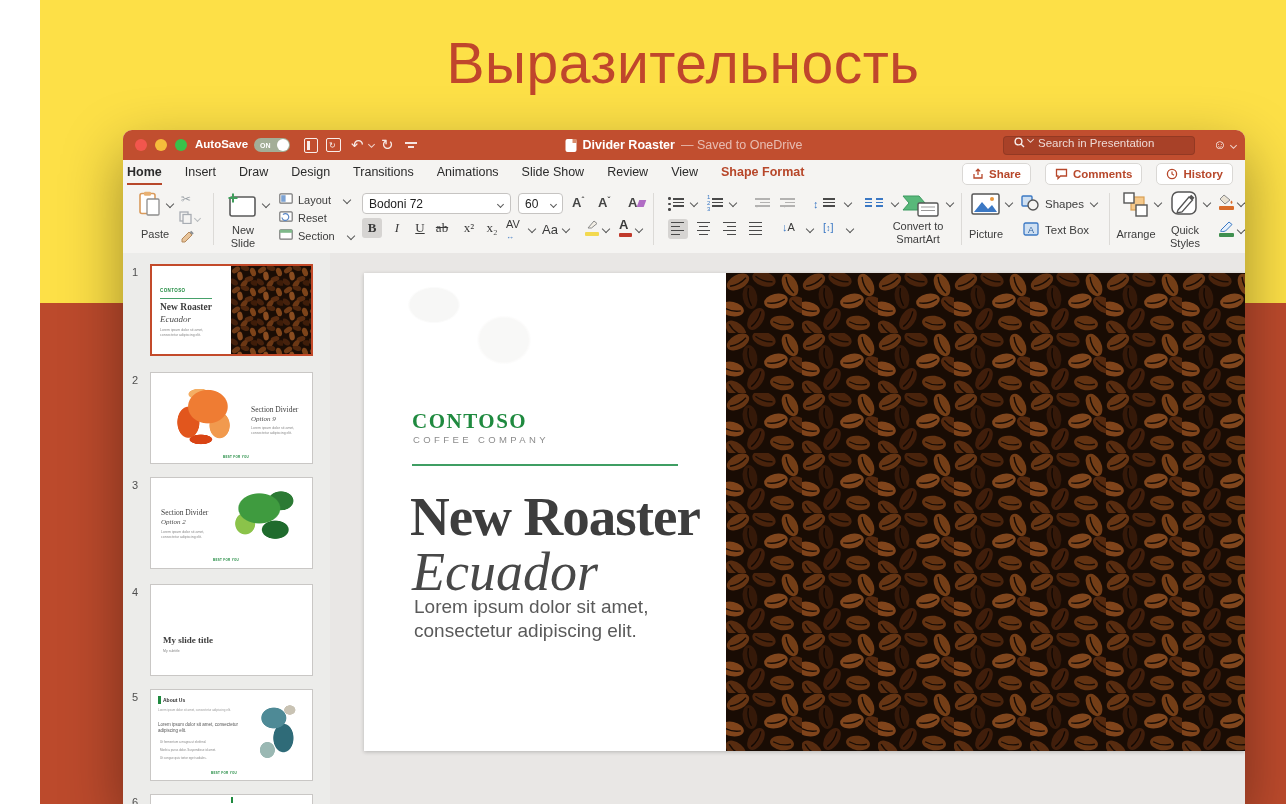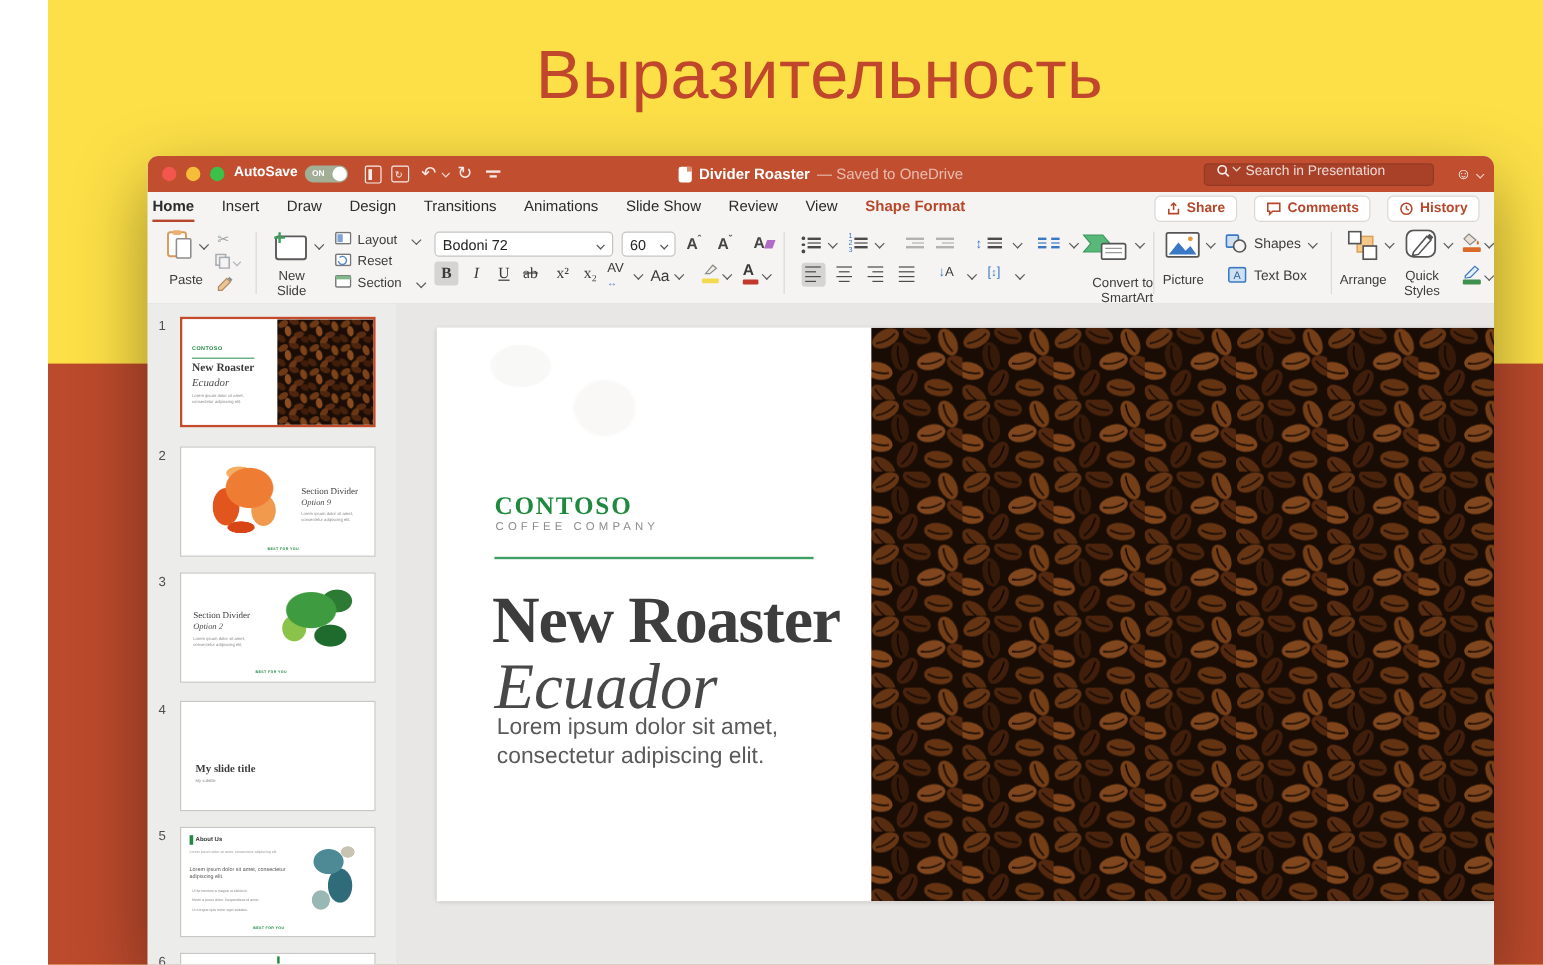--- a/index.html
+++ b/index.html
@@ -328,21 +328,21 @@
       <span class="abs bars" style="left:623px;top:33px;width:20px">
         <span style="width:13px;margin:2.5px 0 0 3px"></span>
           <span style="width:13px;margin:2.5px 0 0 3px"></span>
           <span style="width:13px;margin:2.5px 0 0 3px"></span>
           <span style="width:13px;margin:2.5px 0 0 3px"></span>
       </span>
       <span class="abs" style="left:659px;top:35px;font-size:11px;color:#3a3a3a"><span style="color:#3b78c4">↓</span>A</span>
       <span class="chev abs" style="left:684px;top:40px"></span>
       <span class="abs" style="left:700px;top:35px;font-size:11px;color:#3b78c4">[<span style="font-size:9px">↕</span>]</span>
       <span class="chev abs" style="left:724px;top:40px"></span>
-      <span class="lbl abs" style="left:752px;top:44px;width:86px;text-align:right;line-height:1.15">Convert to SmartArt</span>
+      <span class="lbl abs" style="left:752px;top:34px;width:86px;text-align:center;line-height:1.15">Convert to SmartArt</span>
       <span class="rdiv" style="left:838px"></span>
 
       <span class="abs" style="left:848px;top:7px">
         <svg width="29" height="22" viewBox="0 0 29 22">
           <rect x="1" y="1" width="27" height="20" rx="1.5" fill="#fff" stroke="#555" stroke-width="1.5"></rect>
           <path d="M3 19l8-10 6 7 4-4 5 7z" fill="#3b78c4"></path>
           <circle cx="21" cy="6" r="2" fill="#e8963d"></circle>
         </svg>
       </span>
       <span class="chev abs" style="left:883px;top:14px"></span>

